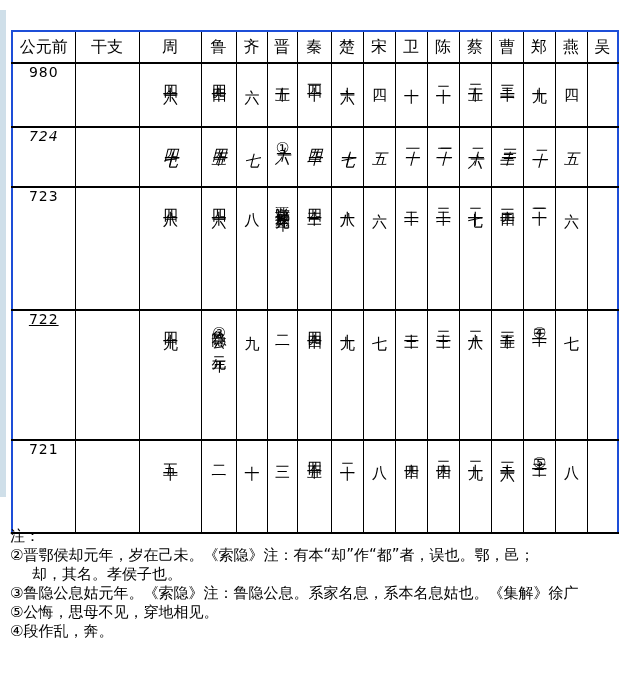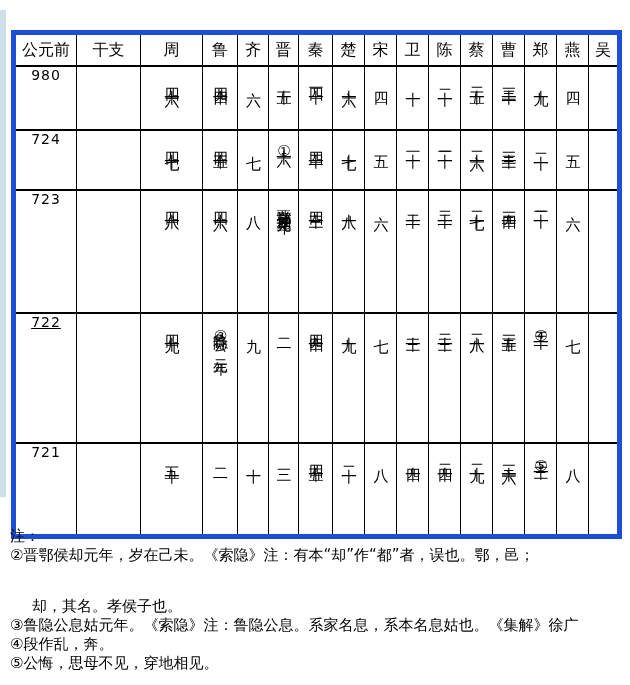--- a/index.html
+++ b/index.html
@@ -14,21 +14,21 @@
   .left-strip {
     position: absolute;
     left: 0; top: 10px;
     width: 6px; height: 487px;
   }
   table.chronology {
     position: absolute;
     left: 11px; top: 30px;
     border-collapse: collapse;
     table-layout: fixed;
-    border: 5px solid #1d4ed8;
+    border: 2px solid #1d4ed8;
   }
   table.chronology th, table.chronology td {
     border: 1px solid #000;
     padding: 0;
     margin: 0;
     overflow: hidden;
   }
   table.chronology th {
     height: 30px;
     font-weight: normal;
@@ -58,21 +58,21 @@
     margin-top: 7px;
   }
   .notes {
     position: absolute;
     left: 10px; top: 527px;
     width: 612px;
     font-size: 15px;
     line-height: 19px;
   }
   .notes .note-line { white-space: nowrap; }
-  .notes .note-line.indent { padding-left: 22px; margin-top: 32px; }
+  .notes .note-line.indent { padding-left: 22px; }
 </style>
 </head>
 <body>
 
 <div class="left-strip" style="background: rgb(207, 223, 233);"></div>
 
 <table class="chronology">
   <colgroup>
       <col style="width: 63px;">
       <col style="width: 64px;">
@@ -123,21 +123,21 @@
         <td><div class="vtext">十六</div></td>
         <td><div class="vtext">四</div></td>
         <td><div class="vtext">十</div></td>
         <td><div class="vtext">二十</div></td>
         <td><div class="vtext">二十五</div></td>
         <td><div class="vtext">三十二</div></td>
         <td><div class="vtext">十九</div></td>
         <td><div class="vtext">四</div></td>
         <td></td>
       </tr>
-      <tr style="height: 60px;">
+      <tr style="height: 60px; font-style: italic;">
         <td class="year-cell">724</td>
         <td></td>
         <td><div class="vtext">四十七</div></td>
         <td><div class="vtext">四十五</div></td>
         <td><div class="vtext">七</div></td>
         <td><div class="vtext">十六①</div></td>
         <td><div class="vtext">四十二</div></td>
         <td><div class="vtext">十七</div></td>
         <td><div class="vtext">五</div></td>
         <td><div class="vtext">十一</div></td>
@@ -204,16 +204,16 @@
       </tr>
     </tbody>
 </table>
 
 <div class="notes">
   <div class="note-line">注：</div>
   <div>
       <div class="note-line">②晋鄂侯却元年，岁在己未。《索隐》注：有本“却”作“都”者，误也。鄂，邑；</div>
       <div class="note-line indent">却，其名。孝侯子也。</div>
       <div class="note-line">③鲁隐公息姑元年。《索隐》注：鲁隐公息。系家名息，系本名息姑也。《集解》徐广</div>
+      <div class="note-line">⑤公悔，思母不见，穿地相见。</div>
       <div class="note-line">④段作乱，奔。</div>
-      <div class="note-line">⑤公悔，思母不见，穿地相见。</div>
     </div>
 </div>
 
 </body></html>

